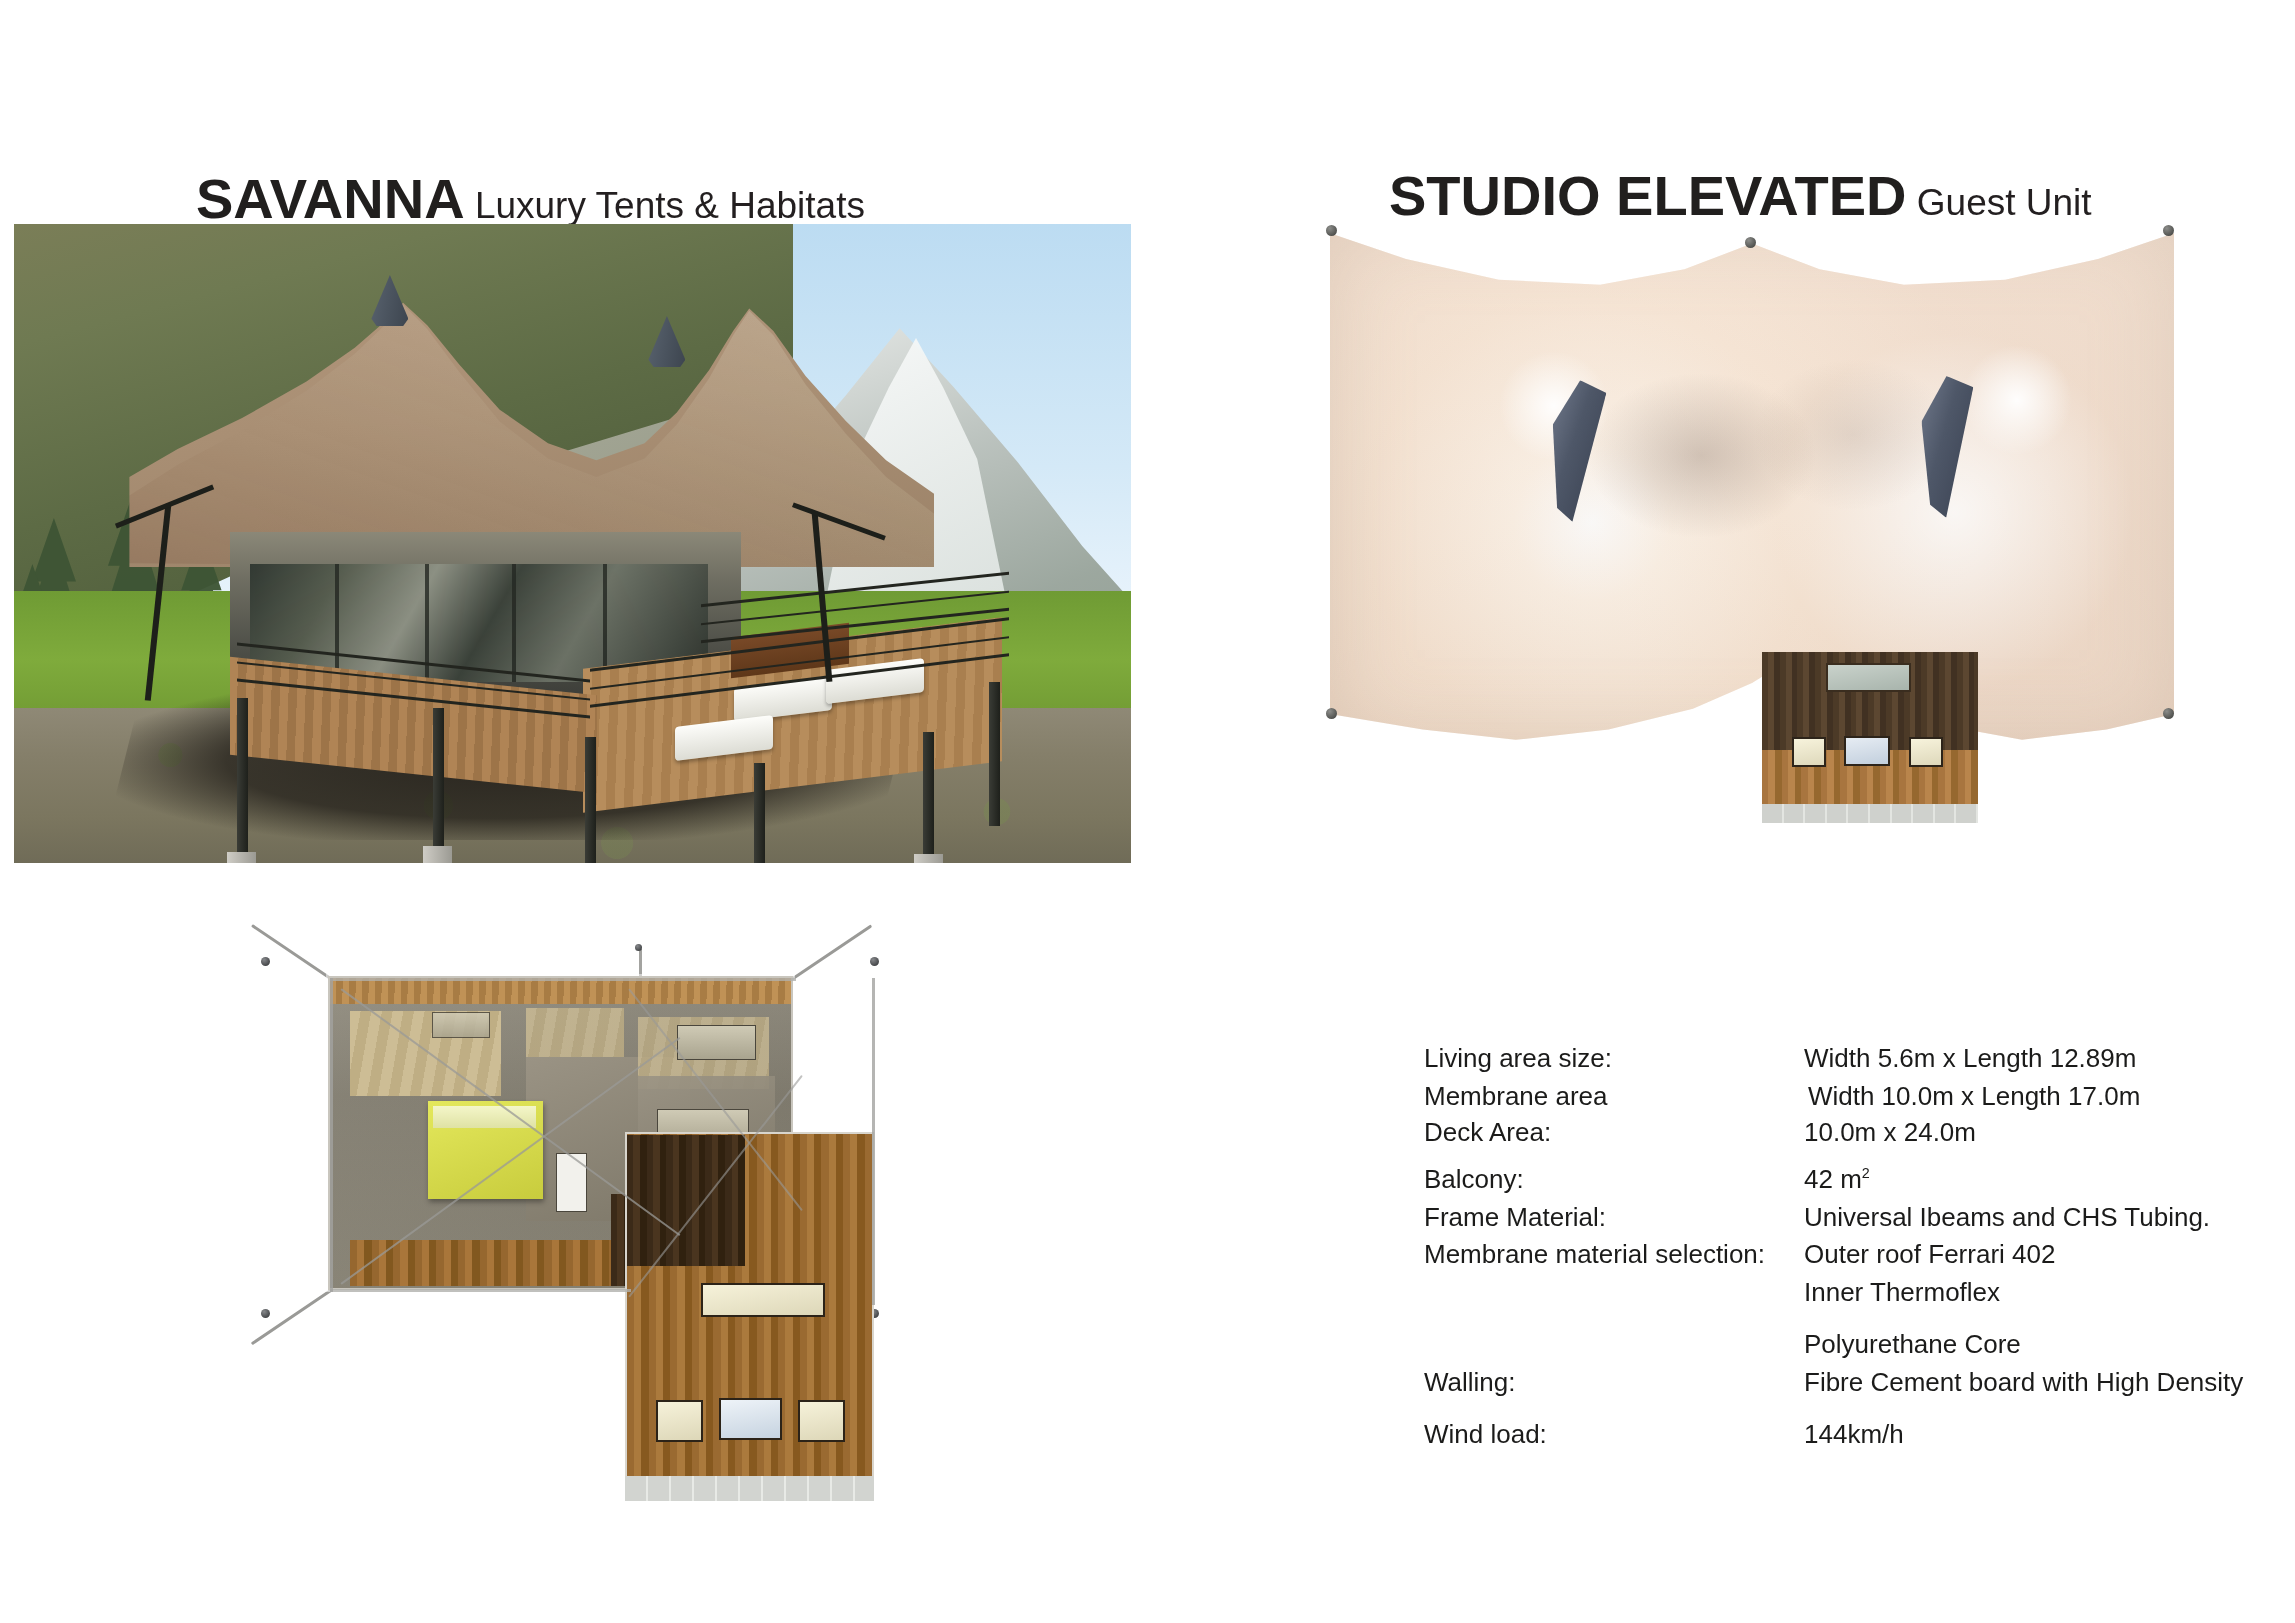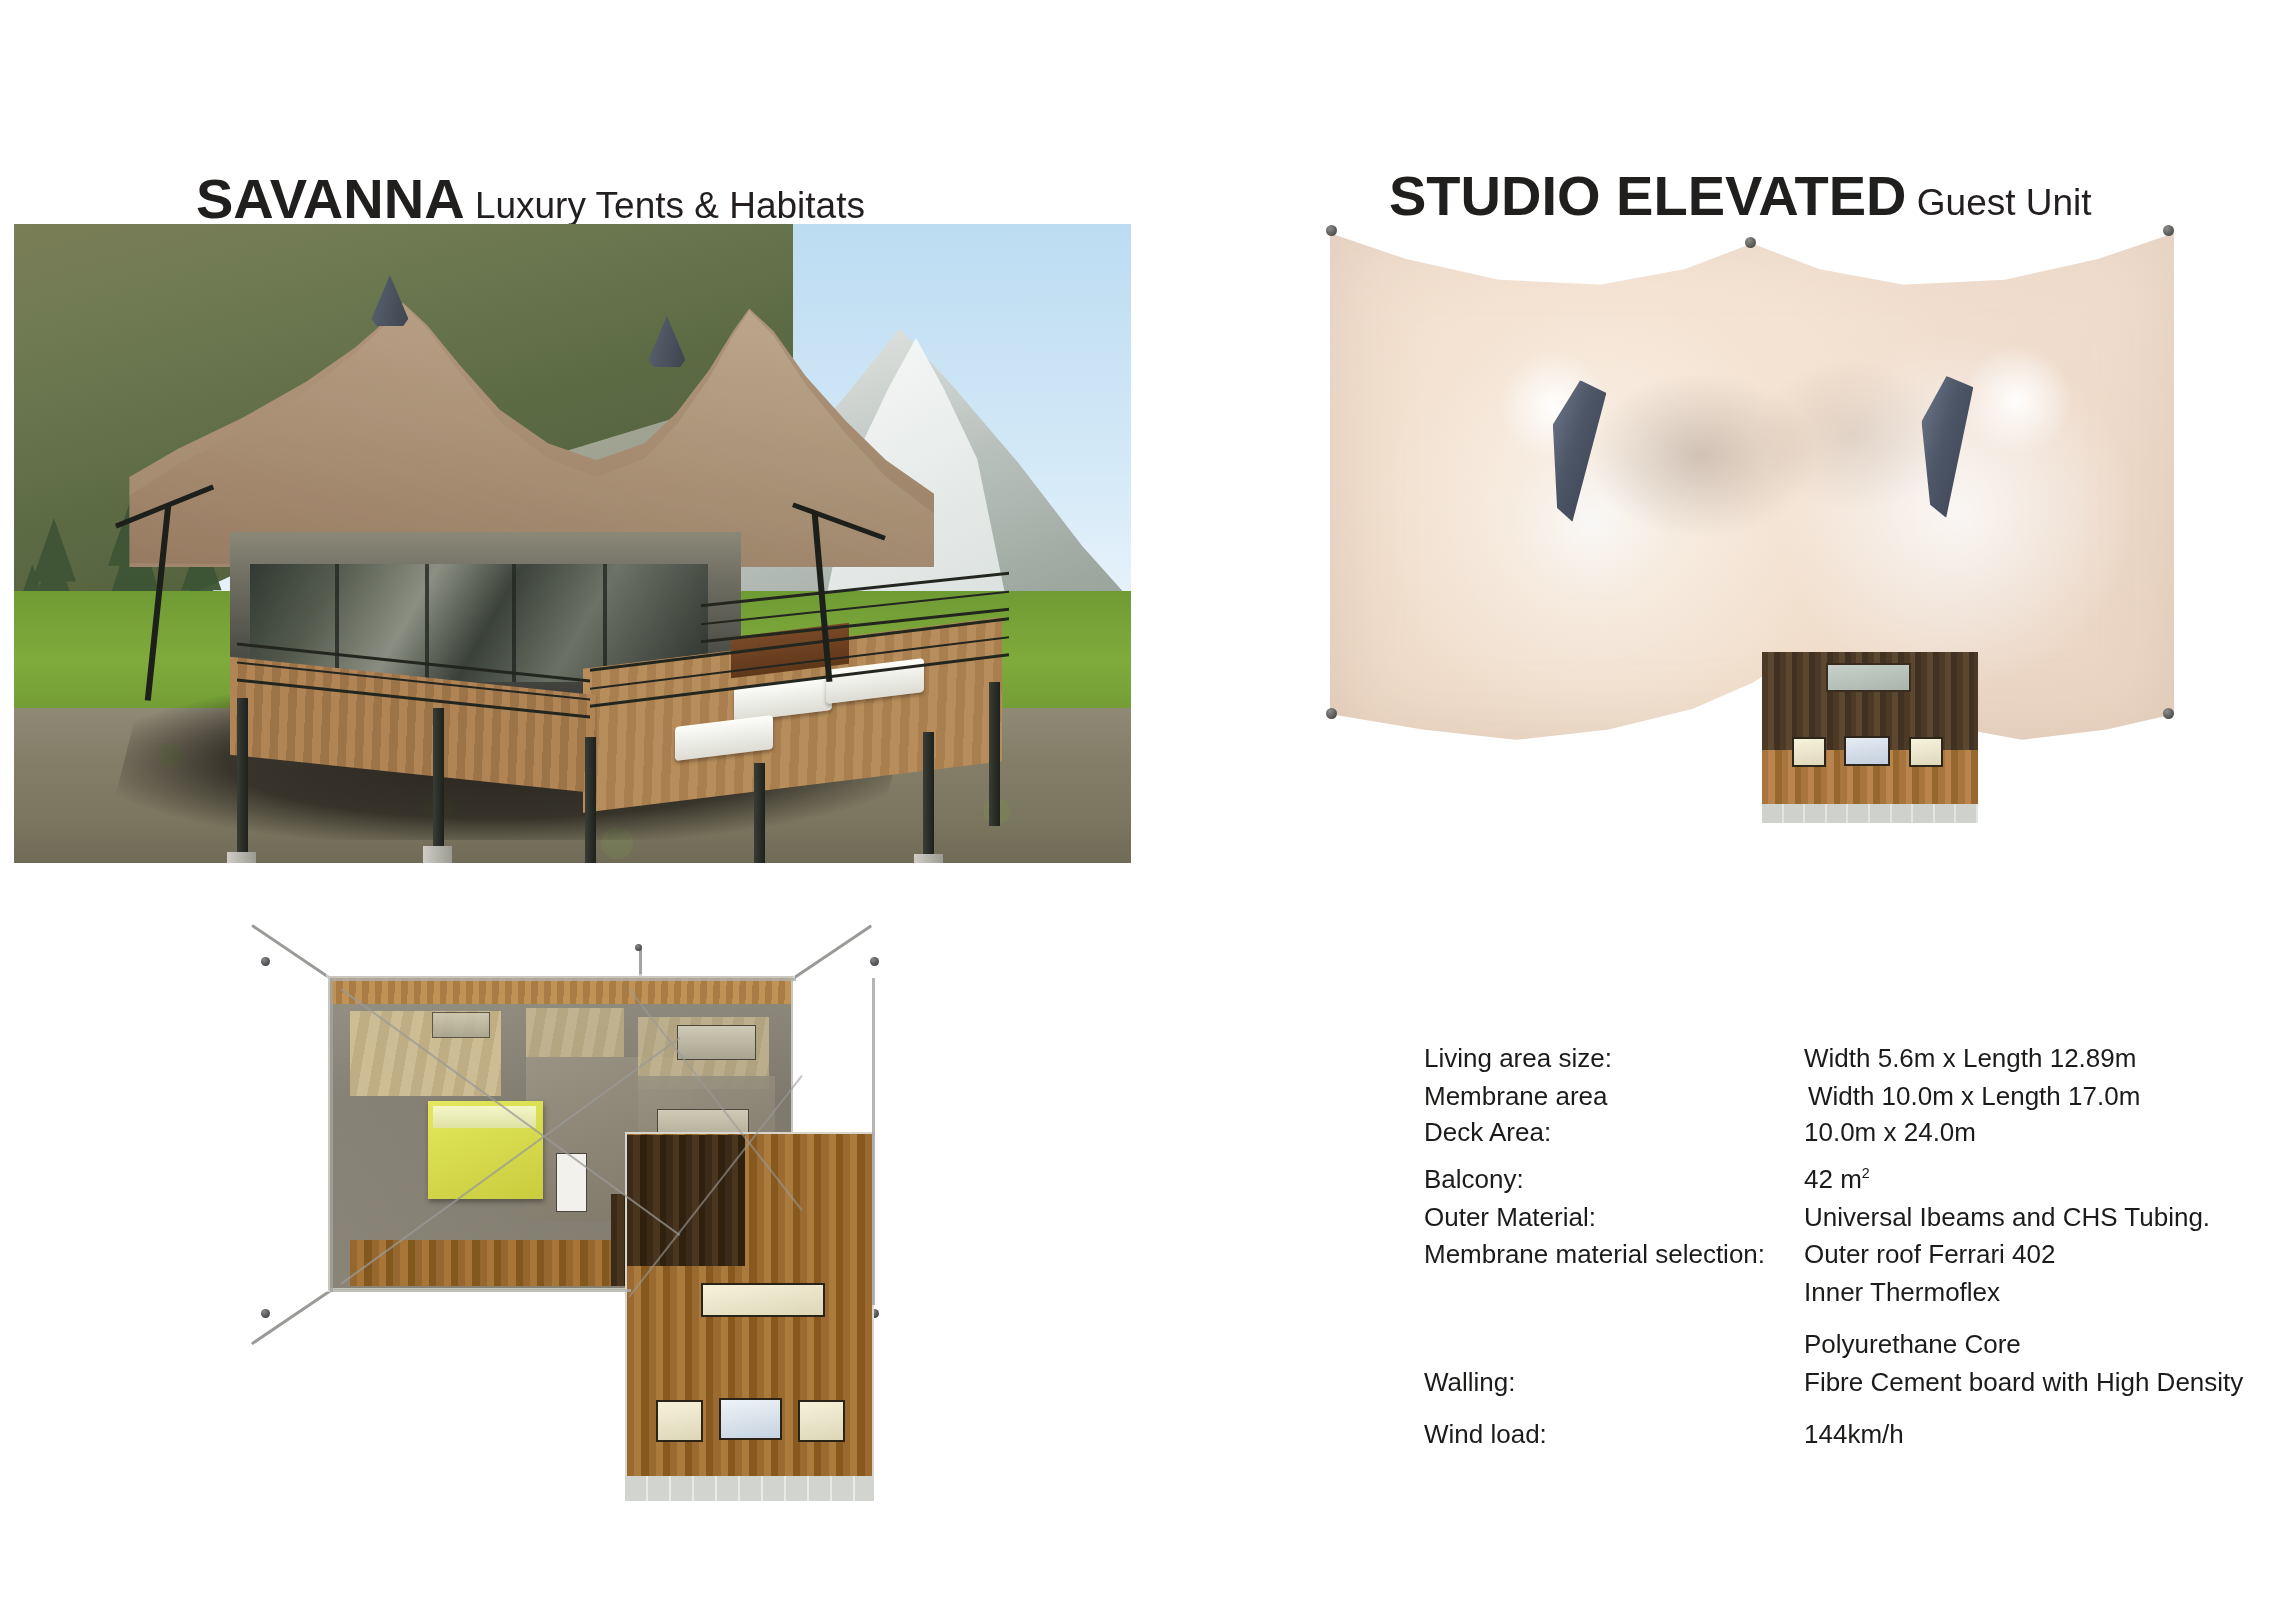--- a/index.html
+++ b/index.html
@@ -339,21 +339,21 @@
       </div>
       <div class="spec-row" style="margin-bottom: 21px;">
         <div class="spec-label">Deck Area:</div>
         <div class="spec-value">10.0m x 24.0m</div>
       </div>
       <div class="spec-row" style="margin-bottom: 11.8px;">
         <div class="spec-label">Balcony:</div>
         <div class="spec-value">42 m<sup>2</sup></div>
       </div>
       <div class="spec-row" style="margin-bottom: 11.8px;">
-        <div class="spec-label">Outer Material:</div>
+        <div class="spec-label">Frame Material:</div>
         <div class="spec-value">Universal Ibeams and CHS Tubing.</div>
       </div>
       <div class="spec-row" style="margin-bottom: 11.8px;">
         <div class="spec-label">Membrane material selection:</div>
         <div class="spec-value">Outer roof Ferrari 402</div>
       </div>
       <div class="spec-row" style="margin-bottom: 11.8px;">
         <div class="spec-label"></div>
         <div class="spec-value">Inner Thermoflex</div>
       </div>

